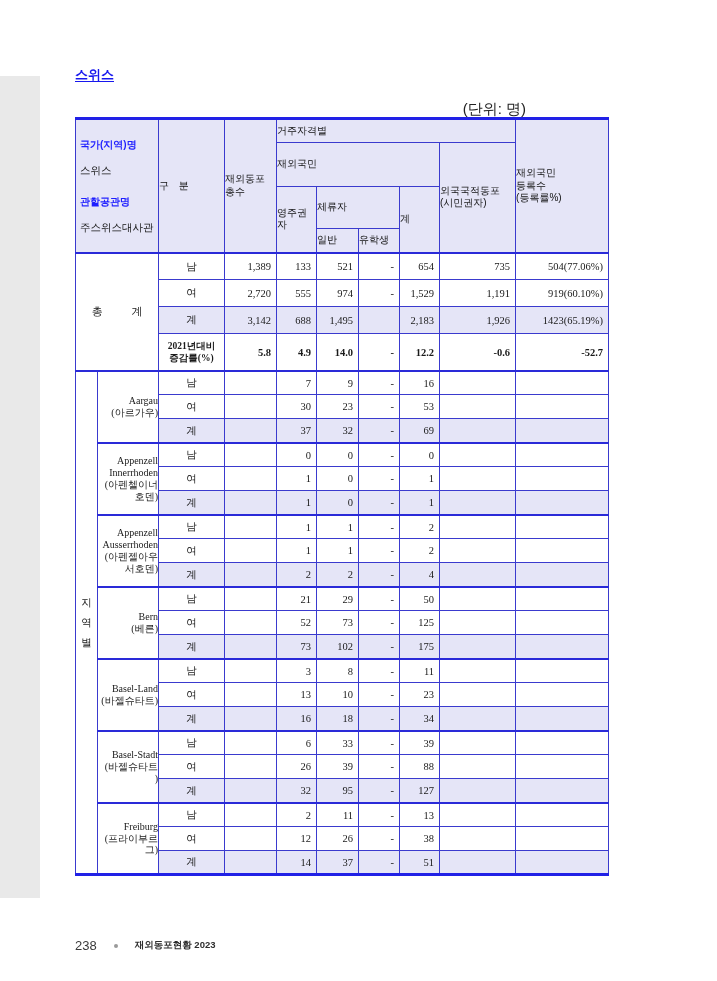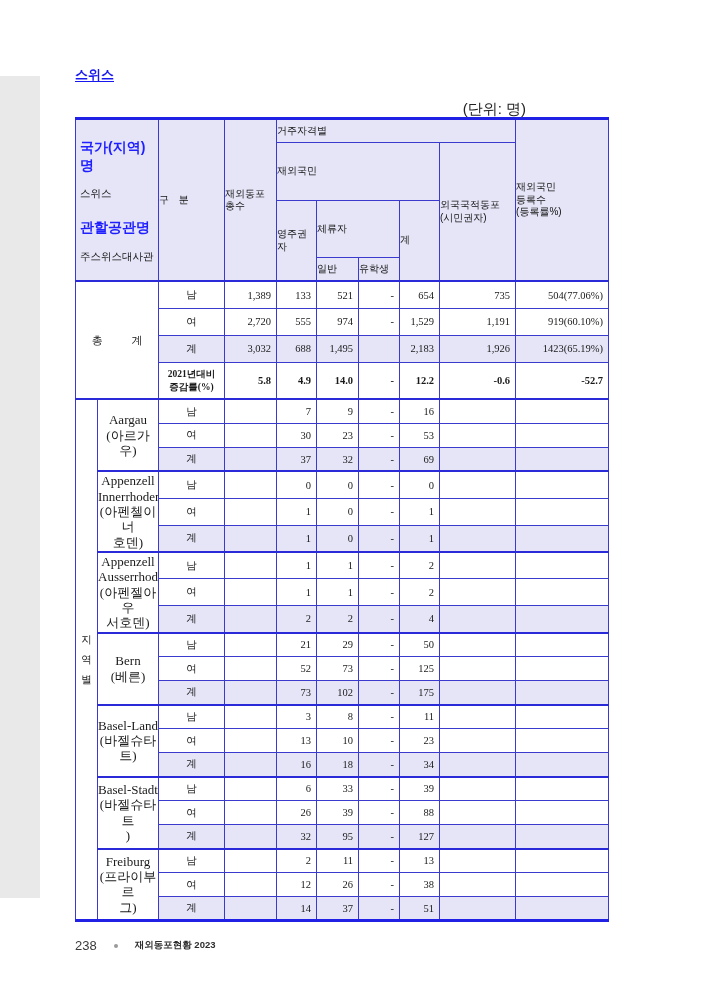--- a/index.html
+++ b/index.html
@@ -31,36 +31,36 @@
   }
   thead th {
     background:#e5e5f7; font-weight:normal; font-size:10px; color:#111;
     text-align:left; vertical-align:middle; line-height:1.25;
   }
   thead tr:nth-child(1){ height:24px; }
   thead tr:nth-child(2){ height:24px; }
   thead tr:nth-child(3){ height:23px; }
   thead tr:nth-child(4){ height:24px; }
   th.info { text-align:left; padding:5px 4px; vertical-align:middle; }
-  th.info .lbl { font-size:14px; font-weight:bold; color:#1f1fff; line-height:1.3; }
+  th.info .lbl { font-size:10px; font-weight:bold; color:#1f1fff; line-height:1.3; }
   th.info .val { font-size:10.5px; color:#111; line-height:1.35; }
   th.info .sp { margin-top:5px; }
   .ws { word-spacing:7px; }
   tbody td {
     font-family:"Liberation Serif", serif; font-size:10.5px; color:#1a1a1a;
     vertical-align:middle; background:#ffffff;
   }
   tbody td.num { text-align:right; padding-right:5px; }
   tbody td.gubun { text-align:center; }
   tbody td.gubun.small { font-size:9.5px; line-height:1.3; }
   tbody td.group-label {
     text-align:center; word-spacing:26px; font-size:11px;
   }
   tbody td.region-name {
-    text-align:center; font-size:13px; line-height:1.18; padding:1px 0;
+    text-align:right; font-size:10px; line-height:1.18; padding:1px 0;
   }
   tbody td.vert {
     text-align:center; font-size:10.5px; line-height:1.9; vertical-align:middle;
   }
   tbody tr.sum-row td { background:#e5e5f7; }
   tbody tr.group-top td { border-top:2px solid #2a2ad8; }
   .footer {
     position:absolute; left:75px; top:938px;
     display:flex; align-items:center; gap:17px;
   }
@@ -138,21 +138,21 @@
           <td class="num">2,720</td>
           <td class="num">555</td>
           <td class="num">974</td>
           <td class="num">-</td>
           <td class="num">1,529</td>
           <td class="num">1,191</td>
           <td class="num">919(60.10%)</td>
         </tr>
         <tr class="sum-row" style="height: 27px;">
           <td class="gubun">계</td>
-          <td class="num">3,032</td>
+          <td class="num">3,142</td>
           <td class="num">688</td>
           <td class="num">1,495</td>
           <td class="num"></td>
           <td class="num">2,183</td>
           <td class="num">1,926</td>
           <td class="num">1423(65.19%)</td>
         </tr>
         <tr style="height: 37px; font-weight: bold;">
           <td class="gubun small">2021년대비
 증감률(%)</td>

